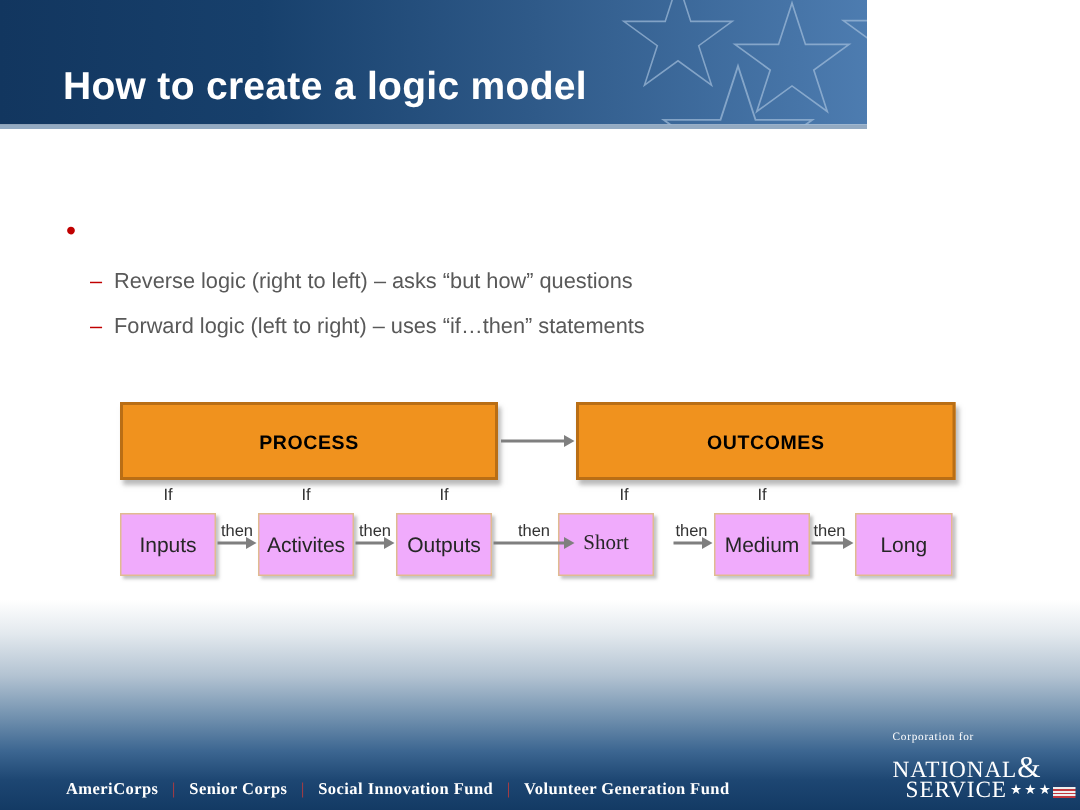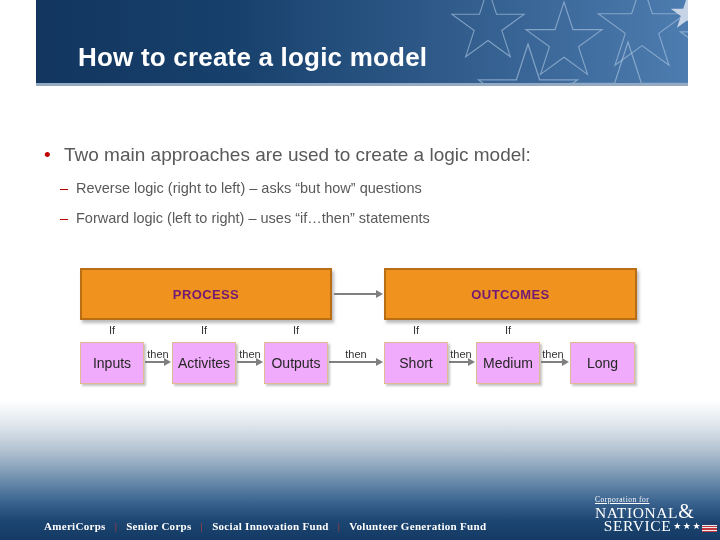--- a/index.html
+++ b/index.html
@@ -3,25 +3,24 @@
 <meta charset="utf-8">
 <style>
   html,body { margin:0; padding:0; background:#2b2b2b; }
   .slide {
     position:relative; width:720px; height:540px; overflow:hidden;
     background:#ffffff; font-family:"Liberation Sans", sans-serif;
   }
 
   
   .header {
-    position:absolute; left:0; top:0; width:652px; height:83px;
+    position:absolute; left:0; top:0; width:578px; height:83px;
     background:linear-gradient(90deg,#12365f 0%, #17406c 30%, #2f5a89 62%, #4d7cb0 100%);
     border-bottom:3px solid #93aac2;
     overflow:hidden;
-    margin-left:36px;
   }
   .header-stars { position:absolute; left:0; top:0; }
   .page-title {
     position:absolute; left:42px; top:42px;
     font-size:26px; font-weight:bold; color:#ffffff; letter-spacing:0.2px;
     white-space:nowrap;
   }
 
   
   .bullet-l1 {
@@ -37,34 +36,34 @@
   .sub-1 { top:178px; }
   .sub-2 { top:208px; }
 
   
   .diagram { position:absolute; left:80px; top:268px; width:558px; height:122px; }
   .big-box {
     position:absolute; top:0; height:48px;
     background:#f0921e; border:2px solid #b96e15;
     box-shadow:2px 3px 3px rgba(130,130,130,0.55);
     display:flex; align-items:center; justify-content:center;
-    font-size:13px; font-weight:bold; color:#701a75; letter-spacing:0.4px;
+    font-size:13px; font-weight:bold; color:#000000; letter-spacing:0.4px;
   }
   .box-process  { left:0;   width:248px; }
   .box-outcomes { left:304px; width:249px; }
 
   .small-box {
     position:absolute; top:74px; width:62px; height:40px;
     background:#f0abfc; border:1px solid #e0bb90;
     box-shadow:2px 2px 2px rgba(140,140,140,0.5);
     display:flex; align-items:center; justify-content:center;
     font-size:14px; color:#262626;
   }
   .sb-0 { left:0; }    .sb-1 { left:92px; }  .sb-2 { left:184px; }
-  .sb-3 { left:304px; } .sb-4 { left:396px; } .sb-5 { left:490px; width:63px; }
+  .sb-3 { left:292px;font-family:Liberation Serif, serif; } .sb-4 { left:396px; } .sb-5 { left:490px; width:63px; }
 
   .if-label {
     position:absolute; top:56px; width:64px; text-align:center;
     font-size:11px; color:#333333; line-height:12px;
   }
   .if-0 { left:0; } .if-1 { left:92px; } .if-2 { left:184px; }
   .if-3 { left:304px; } .if-4 { left:396px; }
 
   .then-label {
     position:absolute; top:80px; width:40px; text-align:center;
@@ -98,21 +97,21 @@
     font-family:"Liberation Serif", serif; font-weight:bold;
     font-size:11px; color:#ffffff; letter-spacing:0.3px; white-space:nowrap;
   }
   .programs .sep { color:#c23b3b; padding:0 9px; font-weight:normal; }
 
   .cncs-logo {
     position:absolute; right:3px; bottom:7px; width:122px;
     color:#ffffff; font-family:"Liberation Serif", serif; line-height:13px;
     text-align:left;
   }
-  .cncs-logo .tag { font-size:7.5px; letter-spacing:0.5px; display:block; margin-bottom:0;text-decoration:underline; }
+  .cncs-logo .tag { font-size:7.5px; letter-spacing:0.5px; display:block; margin-bottom:10px; }
   .cncs-logo .big { font-size:15.5px; letter-spacing:0.6px; }
   .cncs-logo .amp { font-size:20px; line-height:0; }
   .cncs-logo .svc-row { white-space:nowrap;text-align:right; }
   .cncs-logo .stars { font-size:9px; letter-spacing:1.5px; vertical-align:1.5px; margin-left:2px; }
   .flag {
     display:inline-block; width:15px; height:11px; vertical-align:-1px;
     background:linear-gradient(180deg,
       #20406b 0 36%, #efefef 36% 45%, #c2373e 45% 56%, #efefef 56% 67%,
       #c2373e 67% 78%, #efefef 78% 89%, #c2373e 89% 100%);
   }
@@ -142,21 +141,20 @@
         <use href="#star" transform="translate(651,14) scale(17)"></use>
         <use href="#star" transform="translate(679,14) scale(17)"></use>
         <use href="#star" transform="translate(708,14) scale(17)"></use>
       </g>
     </svg>
     <div class="page-title">How to create a logic model</div>
   </div>
 
   <div class="bullet-l1">
     <span class="mk">•</span>
-    <span>Two main approaches are used to create a logic model:</span>
   </div>
   <div class="bullet-l2 sub-1">
     <span class="mk">–</span>
     <span>Reverse logic (right to left) – asks “but how” questions</span>
   </div>
   <div class="bullet-l2 sub-2">
     <span class="mk">–</span>
     <span>Forward logic (left to right) – uses “if…then” statements</span>
   </div>
 

